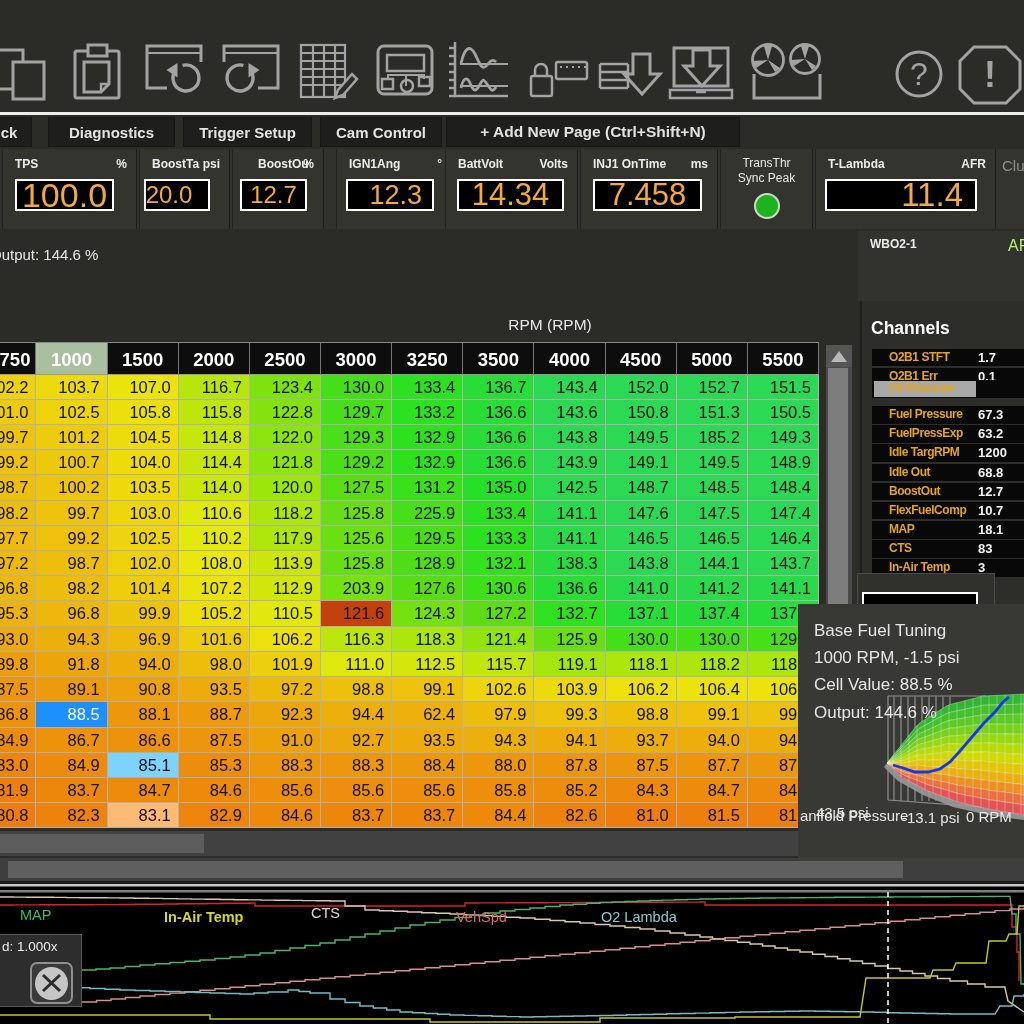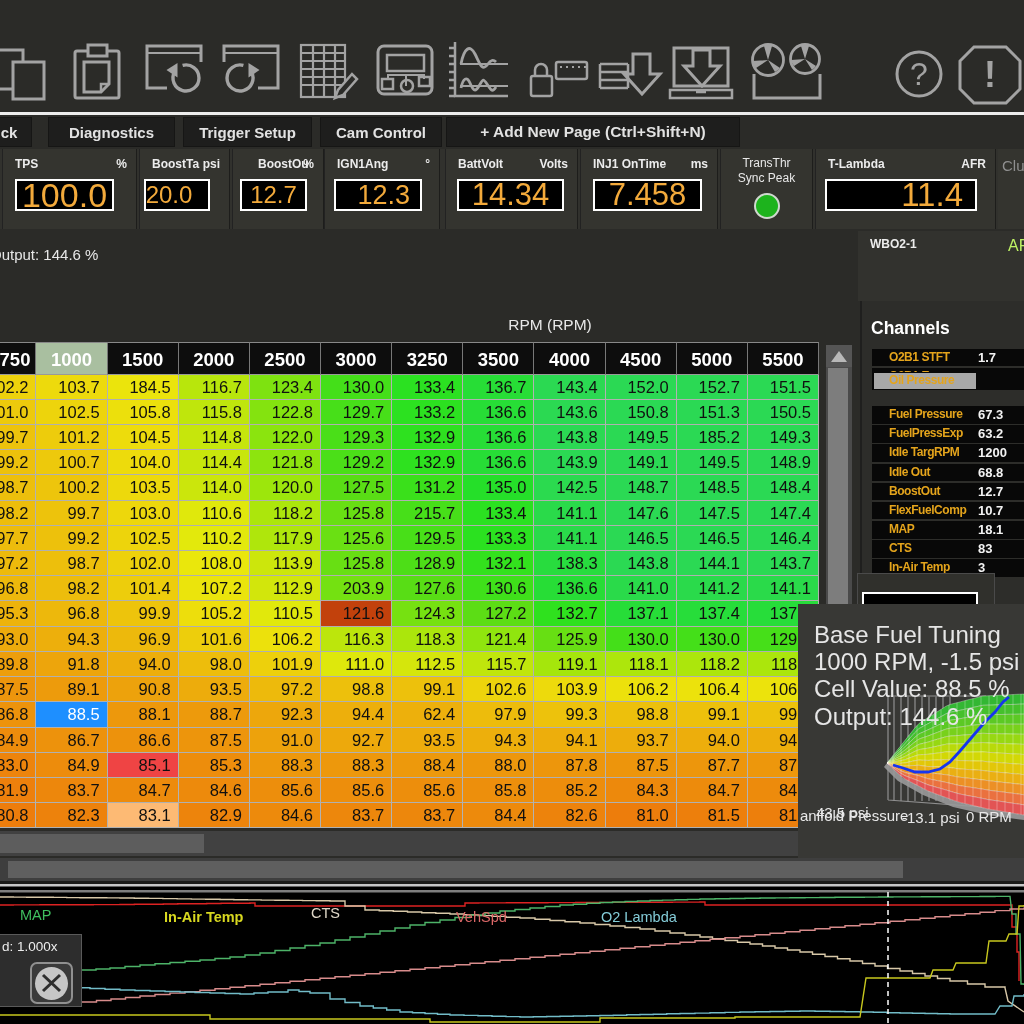--- a/index.html
+++ b/index.html
@@ -12,21 +12,21 @@
 .gdisp {position:absolute;top:30px;height:32px;background:#000;border:2px solid #fff;color:#f3aa3b;display:flex;align-items:center}
 .tbl {position:absolute;left:-34.7px;top:341.5px;width:854.8px}
 .trow {display:flex;height:25.22px}
 .hrow {height:33px}
 .hc {width:71.15px;color:#fff;font-weight:bold;font-size:18.5px;text-align:center;line-height:33px;border-right:1px solid #777;border-bottom:1px solid #999;border-top:1px solid #888}
 .dc {width:71.15px;color:#101010;font-size:16.5px;text-align:right;padding-right:7px;line-height:25.22px;border-right:1px solid #b2b2b2;border-bottom:1px solid #b0b0b0}
 .chrow {position:absolute;left:872px;width:152px;height:17.6px;background:#080808;line-height:17.6px}
 .chlab {position:absolute;left:17px;font-size:12px;font-weight:bold;letter-spacing:-0.45px;color:#e4a41c;white-space:nowrap}
 .chval {position:absolute;left:106px;font-size:13px;font-weight:bold;color:#f2f2f2}
 .chhl {position:absolute;left:2px;top:1px;width:102px;height:15.5px;background:#a8a8a8}
-.ttx {position:absolute;left:814px;color:#e6e6e6;font-size:24px;z-index:5}
+.ttx {position:absolute;left:814px;color:#e6e6e6;font-size:17px;z-index:5}
 </style></head><body>
 
 <svg width="1024" height="112" style="position:absolute;left:0;top:0" fill="none" stroke="#a3a3a3" stroke-width="3">
 <rect x="-8" y="50" width="31" height="39"></rect>
 <rect x="13" y="62" width="31" height="37" fill="#2b2b28"></rect>
 <rect x="75" y="51" width="44" height="47" rx="2"></rect>
 <rect x="88" y="45" width="19" height="11" fill="#2b2b28"></rect>
 <path d="M84 62 h25 v22 l-8 8 h-17 z" fill="#2b2b28"></path>
     <path d="M109 84 l-8 0 0 8" stroke-width="2.5"></path>
 <path d="M201 62 v-16 h-54 v42 h20" stroke-width="3"></path>
@@ -113,21 +113,21 @@
       <span style="font-size:24px">20.0</span>
     </div>
   </div>
 <div class="gp" style="left:232px;width:92px">
     <span class="glab" style="left:25px">BoostOu</span>
     <span class="gunit" style="right:9px">%</span>
     <div class="gdisp" style="left:7px;width:67px;justify-content:center;padding-right:0px">
       <span style="font-size:24px">12.7</span>
     </div>
   </div>
-<div class="gp" style="left:324px;width:116px">
+<div class="gp" style="left:336px;width:116px">
     <span class="glab" style="left:12px">IGN1Ang</span>
     <span class="gunit" style="right:9px">°</span>
     <div class="gdisp" style="left:9px;width:88px;justify-content:flex-end;padding-right:10px">
       <span style="font-size:27px">12.3</span>
     </div>
   </div>
 <div class="gp" style="left:445px;width:133px">
     <span class="glab" style="left:12px">BattVolt</span>
     <span class="gunit" style="right:9px">Volts</span>
     <div class="gdisp" style="left:11px;width:107px;justify-content:center;padding-right:0px">
@@ -164,21 +164,21 @@
 <div class="abs" style="left:860px;top:301px;width:164px;height:560px;background:#2d2d2a;border-left:2px solid #1f1f1e"></div>
 <div class="abs" style="left:871px;top:318px;color:#fff;font-weight:bold;font-size:17.5px">Channels</div>
 <div class="chrow" style="top:348.5px">
     <span class="chlab">O2B1 STFT</span>
     <span class="chval">1.7</span>
   </div>
 <div class="chrow" style="top:367.7px">
     <span class="chlab">O2B1 Err</span>
     <span class="chval">0.1</span>
   </div>
-<div class="chrow" style="top:372px">
+<div class="chrow" style="top:380px">
     <div class="chhl"></div>
     <span class="chlab">Oil Pressure</span>
     <span class="chval"></span>
   </div>
 <div class="chrow" style="top:406.0px">
     <span class="chlab">Fuel Pressure</span>
     <span class="chval">67.3</span>
   </div>
 <div class="chrow" style="top:425.2px">
     <span class="chlab">FuelPressExp</span>
@@ -228,21 +228,21 @@
       <div class="hc" style="background:#0d0d0d">3250</div>
       <div class="hc" style="background:#0d0d0d">3500</div>
       <div class="hc" style="background:#0d0d0d">4000</div>
       <div class="hc" style="background:#0d0d0d">4500</div>
       <div class="hc" style="background:#0d0d0d">5000</div>
       <div class="hc" style="background:#0d0d0d">5500</div>
     </div>
     <div class="trow">
       <div class="dc" style="background:#edd20c">102.2</div>
       <div class="dc" style="background:#edda0c">103.7</div>
-      <div class="dc" style="background:#ebe40c">184.5</div>
+      <div class="dc" style="background:#ebe40c">107.0</div>
       <div class="dc" style="background:#b8e60c">116.7</div>
       <div class="dc" style="background:#7ee210">123.4</div>
       <div class="dc" style="background:#44df19">130.0</div>
       <div class="dc" style="background:#2be121">133.4</div>
       <div class="dc" style="background:#27dd36">136.7</div>
       <div class="dc" style="background:#2bd952">143.4</div>
       <div class="dc" style="background:#2bd954">152.0</div>
       <div class="dc" style="background:#2bd954">152.7</div>
       <div class="dc" style="background:#2bd954">151.5</div>
     </div>
@@ -302,21 +302,21 @@
       <div class="dc" style="background:#2bd954">148.5</div>
       <div class="dc" style="background:#2bd954">148.4</div>
     </div>
     <div class="trow">
       <div class="dc" style="background:#edbd0c">98.2</div>
       <div class="dc" style="background:#edc30c">99.7</div>
       <div class="dc" style="background:#edd70c">103.0</div>
       <div class="dc" style="background:#e0e80c">110.6</div>
       <div class="dc" style="background:#ace60c">118.2</div>
       <div class="dc" style="background:#68df13">125.8</div>
-      <div class="dc" style="background:#47df19">215.7</div>
+      <div class="dc" style="background:#47df19">225.9</div>
       <div class="dc" style="background:#2be121">133.4</div>
       <div class="dc" style="background:#2ada4a">141.1</div>
       <div class="dc" style="background:#2bd954">147.6</div>
       <div class="dc" style="background:#2bd954">147.5</div>
       <div class="dc" style="background:#2bd954">147.4</div>
     </div>
     <div class="trow">
       <div class="dc" style="background:#edbc0c">97.7</div>
       <div class="dc" style="background:#edc10c">99.2</div>
       <div class="dc" style="background:#edd40c">102.5</div>
@@ -438,21 +438,21 @@
       <div class="dc" style="background:#edac0c">93.5</div>
       <div class="dc" style="background:#edaf0c">94.3</div>
       <div class="dc" style="background:#edae0c">94.1</div>
       <div class="dc" style="background:#edad0c">93.7</div>
       <div class="dc" style="background:#edae0c">94.0</div>
       <div class="dc" style="background:#edae0c">94.2</div>
     </div>
     <div class="trow">
       <div class="dc" style="background:#ed840c">83.0</div>
       <div class="dc" style="background:#ed8c0c">84.9</div>
-      <div class="dc" style="background:#ef4444">85.1</div>
+      <div class="dc" style="background:#7dd3fc">85.1</div>
       <div class="dc" style="background:#ed8d0c">85.3</div>
       <div class="dc" style="background:#ed980c">88.3</div>
       <div class="dc" style="background:#ed980c">88.3</div>
       <div class="dc" style="background:#ed990c">88.4</div>
       <div class="dc" style="background:#ed970c">88.0</div>
       <div class="dc" style="background:#ed960c">87.8</div>
       <div class="dc" style="background:#ed950c">87.5</div>
       <div class="dc" style="background:#ed960c">87.7</div>
       <div class="dc" style="background:#ed970c">87.9</div>
     </div>

